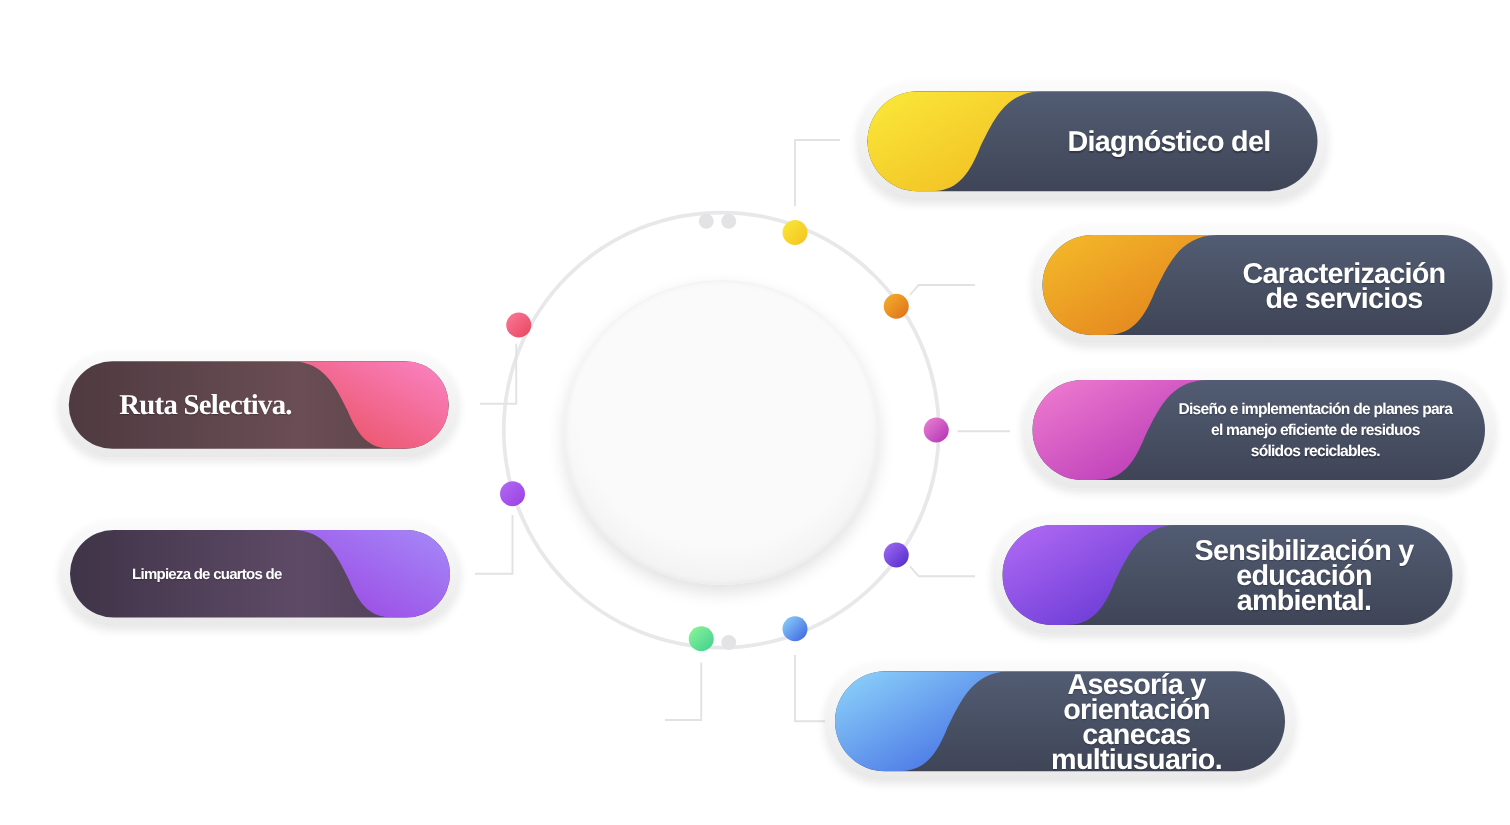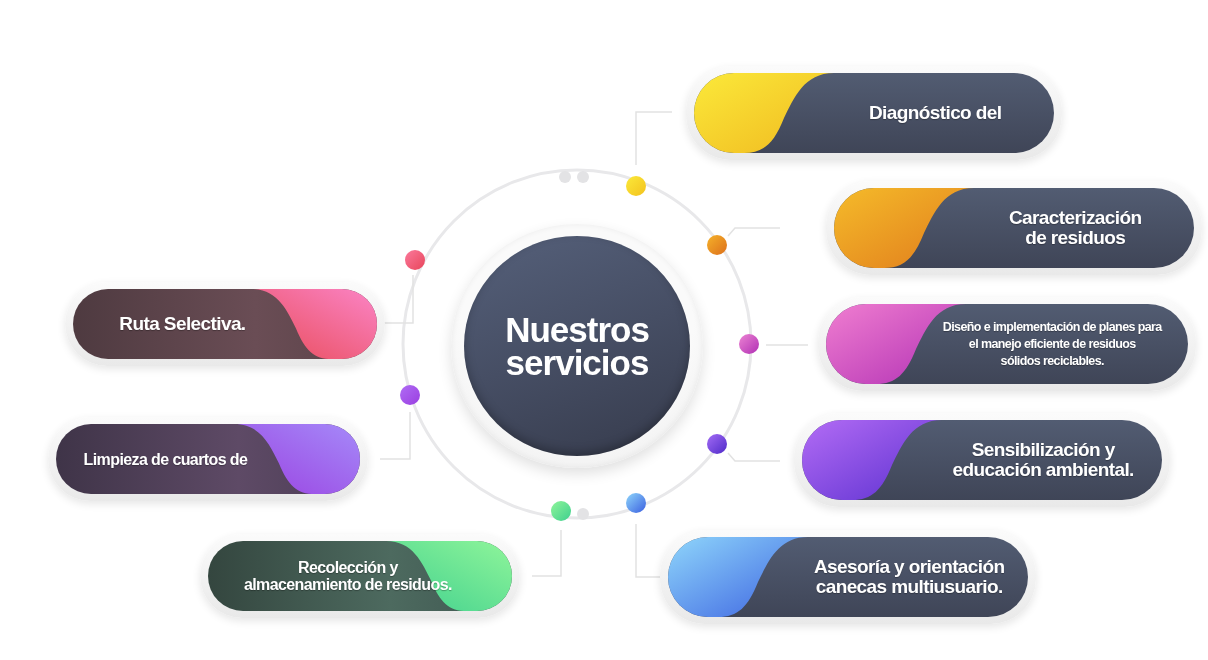--- a/index.html
+++ b/index.html
@@ -30,22 +30,22 @@
           box-shadow: 0 3px 8px rgba(0,0,0,0.10); }
   .pill-inner { position: absolute; left: 8px; top: 7px; right: 8px; bottom: 7px;
                 border-radius: 40px; overflow: hidden;
                 background: linear-gradient(180deg, #525c72 0%, #3f4557 100%); }
   .pill-inner svg.wave { position: absolute; top: 0; height: 100%; }
   .pill-text { position: absolute; top: 0; bottom: 0; display: flex; align-items: center;
                justify-content: center; text-align: center; color: #ffffff; font-weight: bold;
                letter-spacing: -0.6px; text-shadow: 0 1px 1px rgba(0,0,0,0.3); }
   .pill.right .pill-text { left: 38%; right: 4%; }
   .pill.left .pill-text { left: 4%; right: 32%; }
-  .t-lg { font-size: 19px; line-height: 20px; justify-content: center; }
-  .t-md { font-size: 16px; line-height: 17px; }
+  .t-lg { font-size: 23px; line-height: 20px; justify-content: center; }
+  .t-md { font-size: 12px; line-height: 17px; }
   .t-sm { font-size: 12.5px; line-height: 17px; }
 </style>
 </head>
 <body>
 
 <div class="canvas">
 
   <svg class="lines" width="1208" height="660">
     <circle cx="577" cy="344" r="174" fill="none" stroke="#e8e8ea" stroke-width="3"></circle>
 
@@ -67,24 +67,20 @@
   <div class="dot" style="left:626px;top:176px;background:linear-gradient(135deg,#fbe93a,#f3c21e);"></div>
   <div class="dot" style="left:707px;top:235px;background:linear-gradient(135deg,#f5b22a,#dc6f1b);"></div>
   <div class="dot" style="left:739px;top:334px;background:linear-gradient(135deg,#ec84d3,#b02fb4);"></div>
   <div class="dot" style="left:707px;top:434px;background:linear-gradient(135deg,#a36cf5,#4f2ac8);"></div>
   <div class="dot" style="left:626px;top:493px;background:linear-gradient(135deg,#8fd6fb,#3a5fe0);"></div>
   <div class="dot" style="left:405px;top:250px;background:linear-gradient(135deg,#fb7a9c,#e8455a);"></div>
   <div class="dot" style="left:400px;top:385px;background:linear-gradient(135deg,#b06cf5,#9a3fe0);"></div>
   <div class="dot" style="left:551px;top:501px;background:linear-gradient(135deg,#8ff59a,#3ecf8e);"></div>
 
   <div class="hub-ring"></div>
-  <div class="hub">
-    <div class="hub-title">Nuestros</div>
-    <div class="hub-title">servicios</div>
-  </div>
 
   <div class="pill right" style="left:686px;top:66px;width:376px;height:94px;">
     <div class="pill-inner">
       <svg class="wave" viewBox="0 0 200 80" preserveAspectRatio="none" style="left:0;width:200px;">
         <defs>
             <linearGradient id="g1" x1="0" y1="0" x2="1" y2="1">
               <stop offset="0" stop-color="#fbe93a"></stop>
               <stop offset="1" stop-color="#f0b81f"></stop>
             </linearGradient>
           </defs>
@@ -101,21 +97,21 @@
       <svg class="wave" viewBox="0 0 200 80" preserveAspectRatio="none" style="left:0;width:200px;">
         <defs>
             <linearGradient id="g2" x1="0" y1="0" x2="1" y2="1">
               <stop offset="0" stop-color="#f5bb2a"></stop>
               <stop offset="1" stop-color="#e07a1c"></stop>
             </linearGradient>
           </defs>
         <path d="M0 0 H140 C110 0 100 25 90 45 C80 70 70 80 50 80 H0 Z" fill="url(#g2)"></path>
       </svg>
       <div class="pill-text t-lg">
-        <div><span>Caracterización</span><br><span>de residuos</span></div>
+        <div><span>Caracterización</span><br><span>de servicios</span></div>
       </div>
     </div>
   </div>
 
   <div class="pill right" style="left:818px;top:297px;width:378px;height:94px;">
     <div class="pill-inner">
       <svg class="wave" viewBox="0 0 200 80" preserveAspectRatio="none" style="left:0;width:200px;">
         <defs>
             <linearGradient id="g3" x1="0" y1="0" x2="1" y2="1">
               <stop offset="0" stop-color="#f07ed0"></stop>
@@ -157,21 +153,21 @@
             </linearGradient>
           </defs>
         <path d="M0 0 H140 C110 0 100 25 90 45 C80 70 70 80 50 80 H0 Z" fill="url(#g5)"></path>
       </svg>
       <div class="pill-text t-lg">
         <div><span>Asesoría y orientación</span><br><span>canecas multiusuario.</span></div>
       </div>
     </div>
   </div>
 
-  <div class="pill left" style="left:65px;top:282px;width:320px;height:84px;">
+  <div class="pill left" style="left:47px;top:282px;width:320px;height:84px;font-family:Liberation Serif, serif;">
     <div class="pill-inner" style="background:linear-gradient(90deg,#4e3a40 0%,#6a4d55 60%,#5a4248 100%);">
       <svg class="wave" viewBox="0 0 200 80" preserveAspectRatio="none" style="right:0;width:180px;">
         <defs>
             <linearGradient id="g6" x1="1" y1="0" x2="0" y2="1">
               <stop offset="0" stop-color="#fb84c6"></stop>
               <stop offset="1" stop-color="#e84a55"></stop>
             </linearGradient>
           </defs>
         <path d="M200 0 H60 C90 0 100 25 110 45 C120 70 130 80 150 80 H200 Z" fill="url(#g6)"></path>
       </svg>
@@ -191,30 +187,14 @@
             </linearGradient>
           </defs>
         <path d="M200 0 H60 C90 0 100 25 110 45 C120 70 130 80 150 80 H200 Z" fill="url(#g7)"></path>
       </svg>
       <div class="pill-text t-md">
         <div><span>Limpieza de cuartos de</span><br></div>
       </div>
     </div>
   </div>
 
-  <div class="pill left" style="left:200px;top:534px;width:320px;height:84px;">
-    <div class="pill-inner" style="background:linear-gradient(90deg,#34463f 0%,#4d6a5f 60%,#3e5650 100%);">
-      <svg class="wave" viewBox="0 0 200 80" preserveAspectRatio="none" style="right:0;width:180px;">
-        <defs>
-            <linearGradient id="g8" x1="1" y1="0" x2="0" y2="1">
-              <stop offset="0" stop-color="#8ff59a"></stop>
-              <stop offset="1" stop-color="#3ecf8e"></stop>
-            </linearGradient>
-          </defs>
-        <path d="M200 0 H60 C90 0 100 25 110 45 C120 70 130 80 150 80 H200 Z" fill="url(#g8)"></path>
-      </svg>
-      <div class="pill-text t-md" style="left:6%;right:14%;">
-        <div><span>Recolección y</span><br><span>almacenamiento de residuos.</span></div>
-      </div>
-    </div>
-  </div>
 
 </div>
 
 </body></html>

